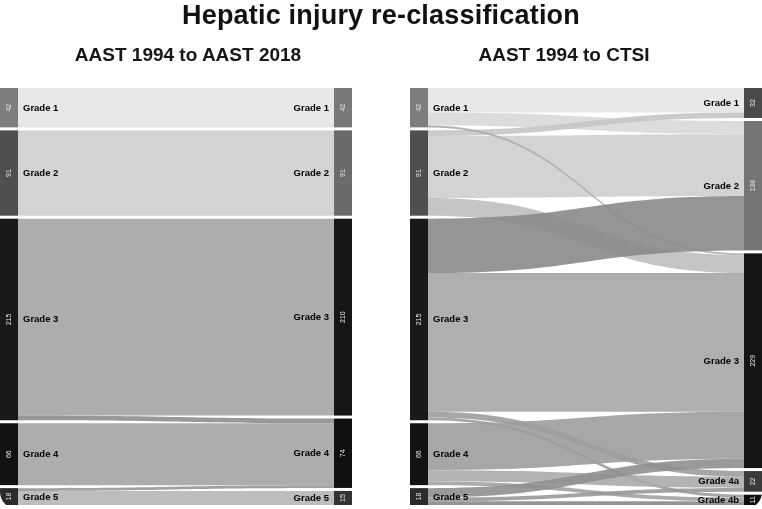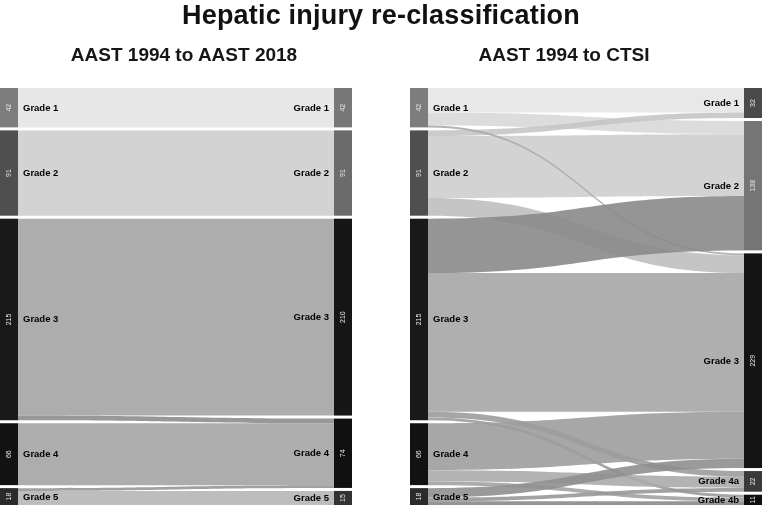--- a/index.html
+++ b/index.html
@@ -1,21 +1,21 @@
 <!DOCTYPE html>
 <html><head>
 <meta charset="utf-8">
 <style>
   html,body{margin:0;padding:0;background:#fff;}
   .figure{position:relative;width:762px;height:509px;background:#ffffff;overflow:hidden;
-          font-family:"Liberation Sans",sans-serif;}
+          font-family:"Liberation Sans",sans-serif;border-radius:17px;}
   .title{position:absolute;top:0;left:0;width:762px;text-align:center;
          font-size:27px;font-weight:700;color:#111;letter-spacing:.2px;}
   .subtitle{position:absolute;top:44px;font-size:19px;font-weight:700;color:#161616;text-align:center;}
-  .subtitle.s0{left:8px;width:352px;}
+  .subtitle.s0{left:0;width:352px;padding-left:12px;}
   .subtitle.s1{left:388px;width:352px;}
   svg.panel{position:absolute;top:80px;width:352px;height:429px;}
   svg.panel.p0{left:0;}
   svg.panel.p1{left:410px;}
   svg text{font-family:"Liberation Sans",sans-serif;}
   .node-label{font-size:9.5px;font-weight:700;fill:#000;}
   .node-value{font-size:7px;fill:#e9e9e9;}
 </style>
 </head>
 <body>

